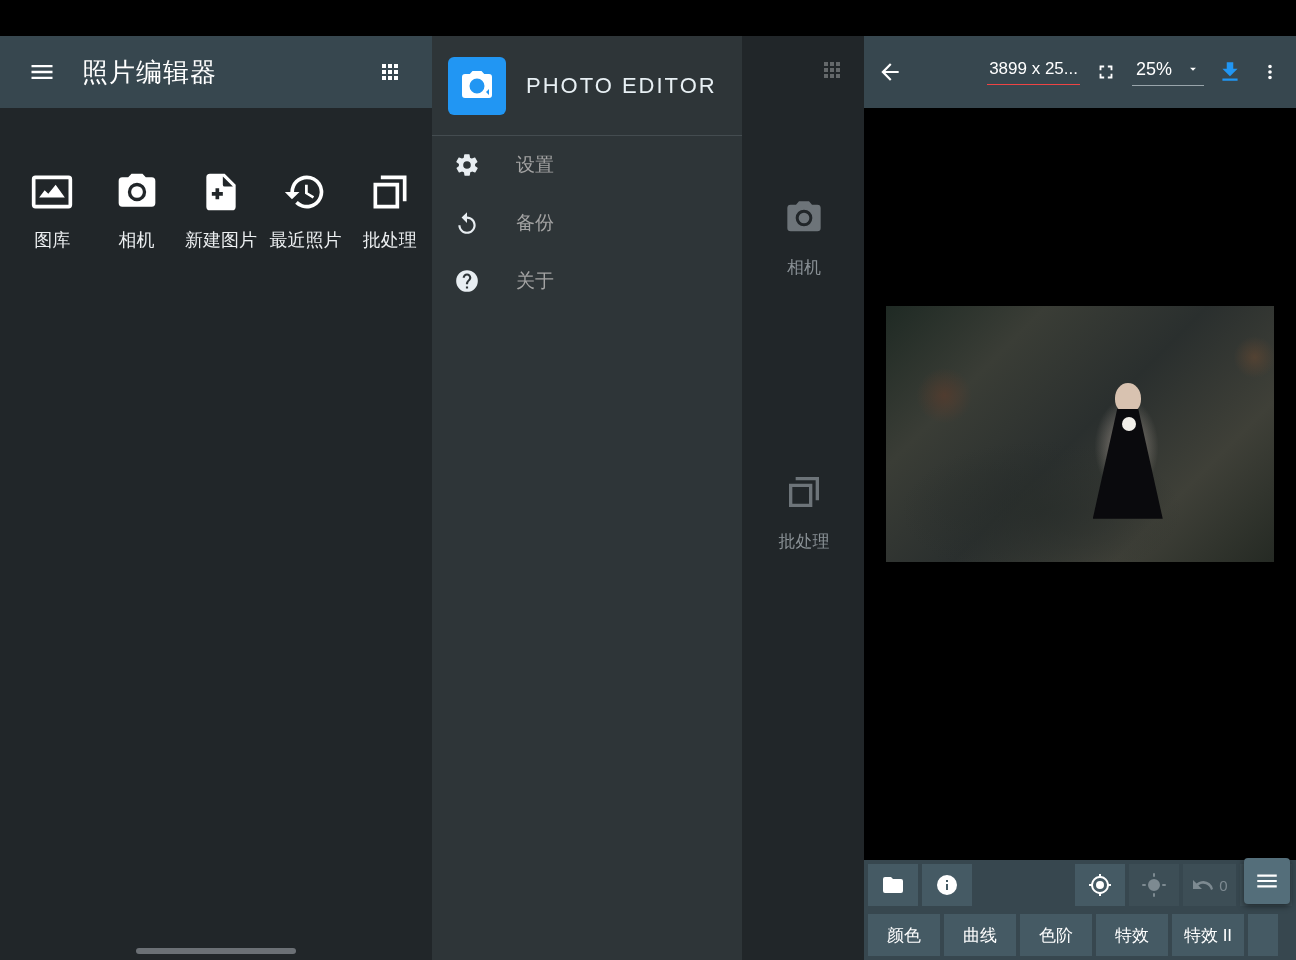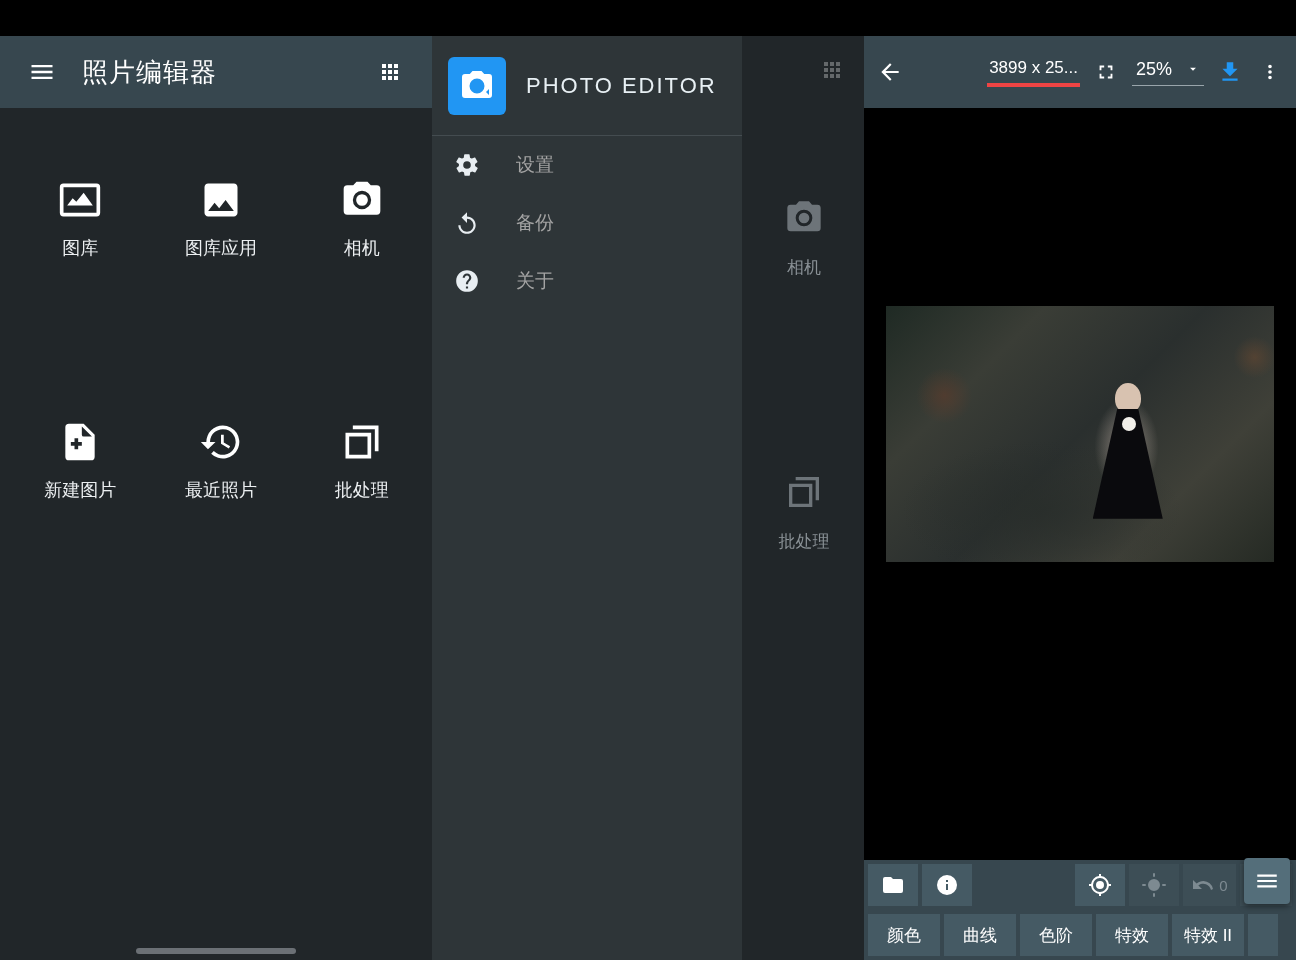--- a/index.html
+++ b/index.html
@@ -13,21 +13,21 @@
   
   .status-strip { height: 36px; background: #000; width: 100%; }
 
   
   .toolbar { height: 72px; background: #37474f; display: flex; align-items: center; color: #fff; padding: 0 20px; }
   .toolbar .title { font-size: 26px; font-weight: 500; flex: 1; margin-left: 18px; letter-spacing: 1px; }
   .toolbar .icon-btn { width: 44px; height: 44px; display: flex; align-items: center; justify-content: center; cursor: pointer; color: #fff; }
   .toolbar svg { fill: currentColor; }
 
   
-  .grid { padding: 62px 0 0 10px; display: grid; grid-template-columns: repeat(3, 1fr); row-gap: 160px; margin-top: 8px; }
+  .grid { padding: 62px 0 0 10px; display: grid; grid-template-columns: repeat(5, 1fr); row-gap: 160px; }
   .grid-item { display: flex; flex-direction: column; align-items: center; color: #fff; cursor: pointer; }
   .grid-item .ic { width: 44px; height: 44px; margin-bottom: 14px; display:flex; align-items:center; justify-content:center; }
   .grid-item .ic svg { width: 44px; height: 44px; fill: #fff; }
   .grid-item .lbl { font-size: 18px; color: #eceff1; }
 
   
   .p2-drawer { position: absolute; top: 36px; left: 0; width: 310px; bottom: 0; background: #2e3538; display: flex; flex-direction: column; z-index: 5;}
   .p2-drawer-header { height: 100px; display: flex; align-items: center; padding-left: 16px; border-bottom: 1px solid #444c50; }
   .p2-logo { width: 58px; height: 58px; background: #2196f3; border-radius: 6px; margin-right: 20px; display:flex; align-items:center; justify-content:center; }
   .p2-logo svg { width: 40px; height: 36px; fill: #fff; }
@@ -41,21 +41,21 @@
   .p2-right-strip .strip-grid-btn svg { width:24px; height:24px; fill:#fff;}
   .strip-item { position: absolute; right: 0; width: 120px; display: flex; flex-direction: column; align-items: center; color: #8a9196; }
   .strip-item .ic svg { width: 40px; height: 40px; fill: #6d7479; }
   .strip-item .ic { margin-bottom: 14px;}
   .strip-item .lbl { font-size: 17px; }
 
   
   .p3-toolbar { height: 72px; background: #37474f; display: flex; align-items: center; color: #fff; padding: 0 6px; }
   .p3-toolbar .icon-btn { width: 40px; height: 44px; display: flex; align-items: center; justify-content: center; cursor: pointer; }
   .p3-toolbar svg { fill: #fff; }
-  .p3-dim { font-size: 17px; color: #fff; border-bottom: 4px solid #ef4444; padding: 0 2px 5px 2px; margin: 0 6px; cursor:pointer; white-space: nowrap;}
+  .p3-dim { font-size: 17px; color: #fff; border-bottom: 1px solid #ef4444; padding: 0 2px 5px 2px; margin: 0 6px; cursor:pointer; white-space: nowrap;}
   .p3-zoom { display: flex; align-items: center; font-size: 18px; color: #fff; border-bottom: 1px solid #99a5ab; padding: 0 4px 5px 4px; margin: 0 6px; cursor:pointer;gap:6px;}
   .p3-zoom svg { width: 14px; height: 14px; fill: #fff; margin-left: 8px;}
   .save-icon svg { fill: #2196f3 !important; }
 
   .canvas-area { position: absolute; top: 108px; left: 0; right: 0; bottom: 100px; background: #000; display: flex; align-items: center; justify-content: center; }
   .photo { width: 388px; height: 256px; background: linear-gradient(135deg, #1f2a24 0%, #3a3d36 25%, #2a2f2e 50%, #3f4038 75%, #252a24 100%); position: relative; overflow: hidden; margin-top: -100px;}
   .photo::before { content: ''; position: absolute; inset: 0; background:
       radial-gradient(ellipse 80px 120px at 62% 55%, rgba(230,210,200,0.55) 0%, rgba(0,0,0,0) 40%),
       radial-gradient(circle 40px at 15% 35%, rgba(90,60,45,0.7) 0%, transparent 70%),
       radial-gradient(circle 30px at 95% 20%, rgba(95,70,50,0.7) 0%, transparent 70%),
@@ -115,28 +115,20 @@
         <div class="ic">
             <svg viewBox="0 0 24 24">
               <path d="M21 3H3a2 2 0 0 0-2 2v14a2 2 0 0 0 2 2h18a2 2 0 0 0 2-2V5a2 2 0 0 0-2-2zm0 16H3V5h18v14zM8 11l-3 4h14l-5-7-4 5-2-2z"></path>
             </svg>
           </div>
         <div class="lbl">图库</div>
       </div>
       <div class="grid-item">
         <div class="ic">
             <svg viewBox="0 0 24 24">
-              <path d="M21 19V5c0-1.1-.9-2-2-2H5c-1.1 0-2 .9-2 2v14c0 1.1.9 2 2 2h14c1.1 0 2-.9 2-2zM8.5 13.5l2.5 3 3.5-4.5 4.5 6H5l3.5-4.5z"></path>
-            </svg>
-          </div>
-        <div class="lbl">图库应用</div>
-      </div>
-      <div class="grid-item">
-        <div class="ic">
-            <svg viewBox="0 0 24 24">
               <path d="M12 15.2a3.2 3.2 0 1 0 0-6.4 3.2 3.2 0 0 0 0 6.4zM9 2l-1.8 2H4a2 2 0 0 0-2 2v12a2 2 0 0 0 2 2h16a2 2 0 0 0 2-2V6a2 2 0 0 0-2-2h-3.2L15 2H9zm3 15a5 5 0 1 1 0-10 5 5 0 0 1 0 10z"></path>
             </svg>
           </div>
         <div class="lbl">相机</div>
       </div>
       <div class="grid-item">
         <div class="ic">
             <svg viewBox="0 0 24 24">
               <path d="M14 2H6a2 2 0 0 0-2 2v16a2 2 0 0 0 2 2h12a2 2 0 0 0 2-2V8l-6-6zm-1 12h-2v2h-2v-2H7v-2h2v-2h2v2h2v2zm0-7V3.5L18.5 9H14a1 1 0 0 1-1-1z"></path>
             </svg>

